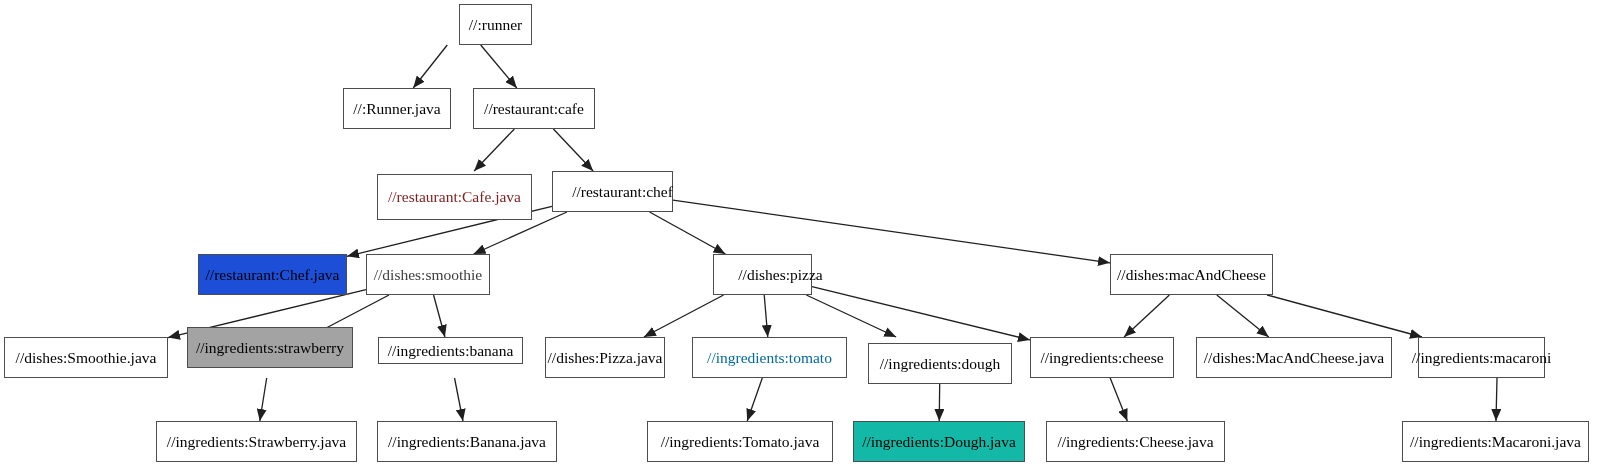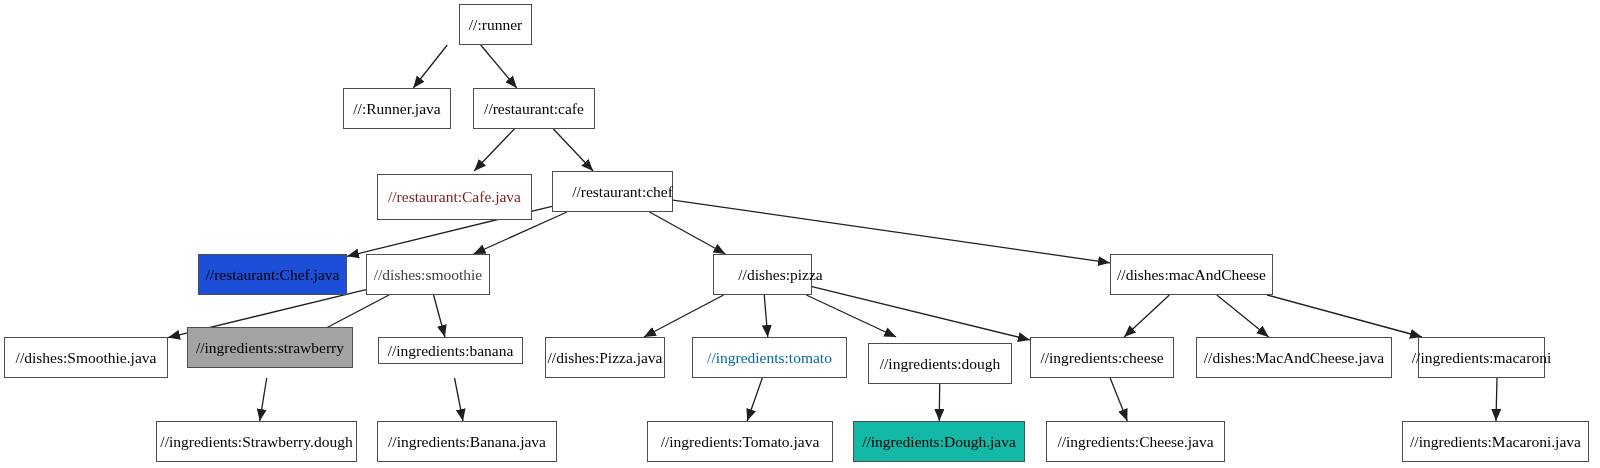--- a/index.html
+++ b/index.html
@@ -84,19 +84,19 @@
     <div class="node" style="left: 1110px; top: 254px; width: 163px; height: 41px; background: rgb(255, 255, 255); border-color: rgb(77, 77, 77); color: rgb(0, 0, 0);">//dishes:macAndCheese</div>
     <div class="node" style="left: 4px; top: 337px; width: 164px; height: 41px; background: rgb(255, 255, 255); border-color: rgb(77, 77, 77); color: rgb(0, 0, 0);">//dishes:Smoothie.java</div>
     <div class="node" style="left: 187px; top: 327px; width: 166px; height: 41px; background: #a3a3a3; border-color: rgb(77, 77, 77); color: rgb(0, 0, 0);">//ingredients:strawberry</div>
     <div class="node" style="left: 378px; top: 337px; width: 145px; height: 27px; background: rgb(255, 255, 255); border-color: rgb(77, 77, 77); color: rgb(0, 0, 0);">//ingredients:banana</div>
     <div class="node" style="left: 545px; top: 337px; width: 120px; height: 41px; background: rgb(255, 255, 255); border-color: rgb(77, 77, 77); color: rgb(0, 0, 0);">//dishes:Pizza.java</div>
     <div class="node" style="left: 692px; top: 337px; width: 155px; height: 41px; background: rgb(255, 255, 255); border-color: rgb(77, 77, 77); color: #0369a1;">//ingredients:tomato</div>
     <div class="node" style="left: 868px; top: 337px; width: 144px; height: 41px; background: rgb(255, 255, 255); border-color: rgb(77, 77, 77); color: rgb(0, 0, 0); margin-top: 6px;">//ingredients:dough</div>
     <div class="node" style="left: 1030px; top: 337px; width: 144px; height: 41px; background: rgb(255, 255, 255); border-color: rgb(77, 77, 77); color: rgb(0, 0, 0);">//ingredients:cheese</div>
     <div class="node" style="left: 1196px; top: 337px; width: 196px; height: 41px; background: rgb(255, 255, 255); border-color: rgb(77, 77, 77); color: rgb(0, 0, 0);">//dishes:MacAndCheese.java</div>
     <div class="node" style="left: 1418px; top: 337px; width: 127px; height: 41px; background: rgb(255, 255, 255); border-color: rgb(77, 77, 77); color: rgb(0, 0, 0);">//ingredients:macaroni</div>
-    <div class="node" style="left: 156px; top: 421px; width: 201px; height: 41px; background: rgb(255, 255, 255); border-color: rgb(77, 77, 77); color: rgb(0, 0, 0);">//ingredients:Strawberry.dough</div>
+    <div class="node" style="left: 156px; top: 421px; width: 201px; height: 41px; background: rgb(255, 255, 255); border-color: rgb(77, 77, 77); color: rgb(0, 0, 0);">//ingredients:Strawberry.java</div>
     <div class="node" style="left: 377px; top: 421px; width: 180px; height: 41px; background: rgb(255, 255, 255); border-color: rgb(77, 77, 77); color: rgb(0, 0, 0);">//ingredients:Banana.java</div>
     <div class="node" style="left: 647px; top: 421px; width: 186px; height: 41px; background: rgb(255, 255, 255); border-color: rgb(77, 77, 77); color: rgb(0, 0, 0);">//ingredients:Tomato.java</div>
     <div class="node" style="left: 853px; top: 421px; width: 172px; height: 41px; background: #14b8a6; border-color: rgb(77, 77, 77); color: rgb(0, 0, 0);">//ingredients:Dough.java</div>
     <div class="node" style="left: 1046px; top: 421px; width: 179px; height: 41px; background: rgb(255, 255, 255); border-color: rgb(77, 77, 77); color: rgb(0, 0, 0);">//ingredients:Cheese.java</div>
     <div class="node" style="left: 1402px; top: 421px; width: 187px; height: 41px; background: rgb(255, 255, 255); border-color: rgb(77, 77, 77); color: rgb(0, 0, 0);">//ingredients:Macaroni.java</div>
   </div>
 
 </body></html>

